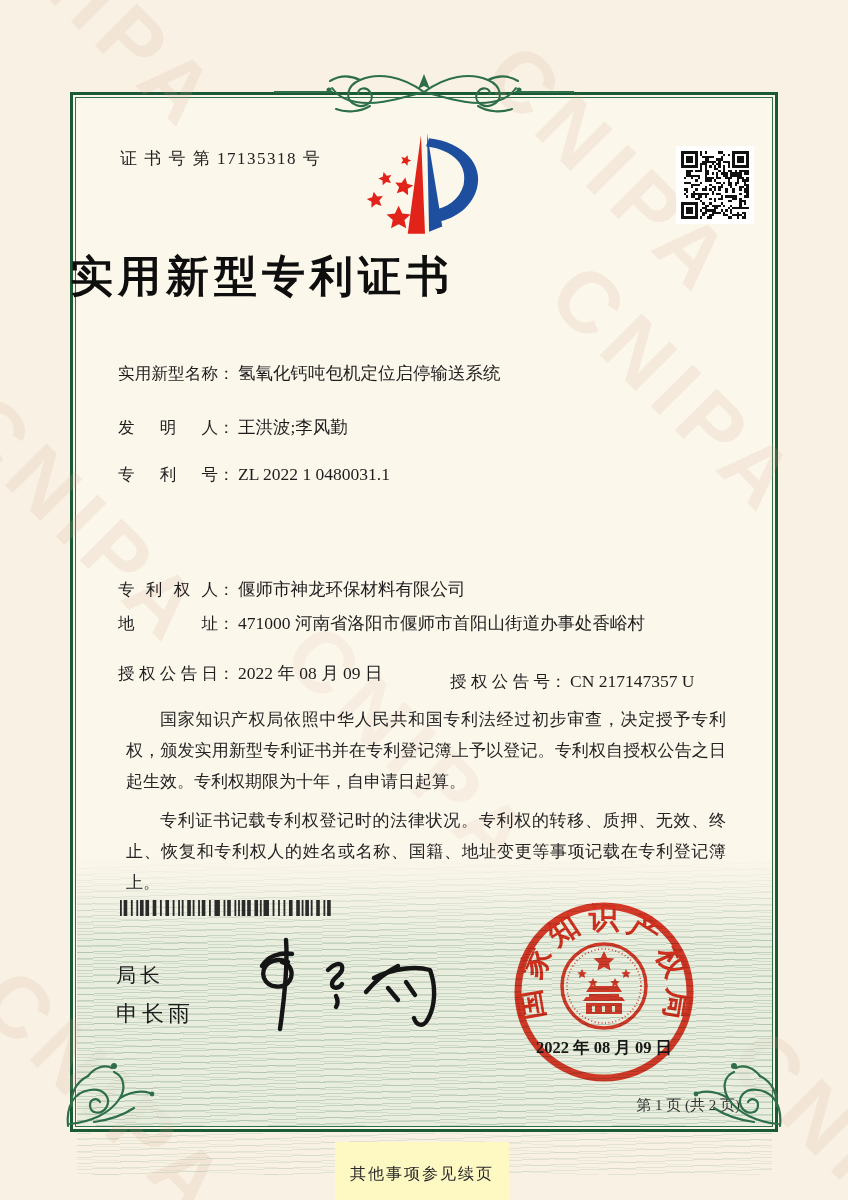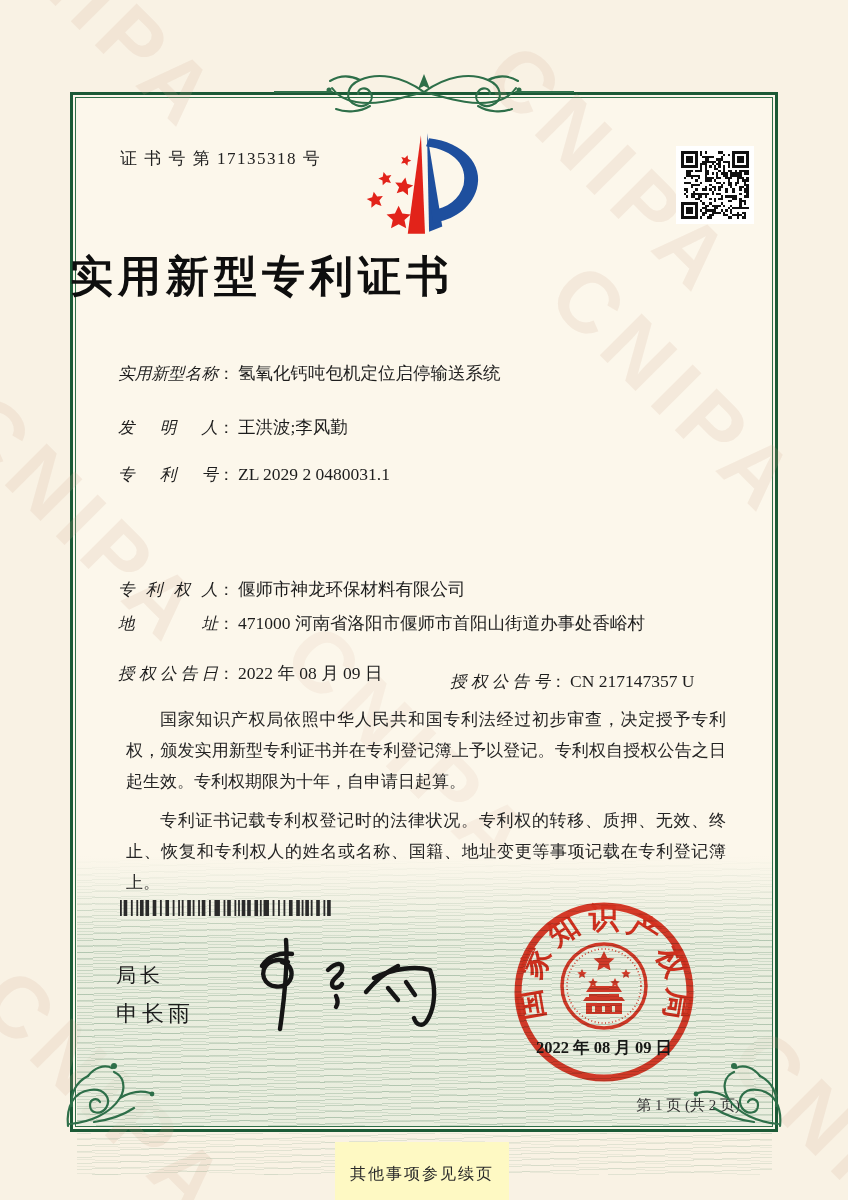--- a/index.html
+++ b/index.html
@@ -23,21 +23,21 @@
         repeating-linear-gradient(178deg,rgba(118,156,126,.33) 0 1px,rgba(0,0,0,0) 1px 6px),
         repeating-linear-gradient(182.5deg,rgba(118,156,126,.22) 0 1px,rgba(0,0,0,0) 1px 7px);}
   .abs{position:absolute;z-index:3;}
   .cert-no{left:120px;top:147px;font-size:17px;letter-spacing:1.5px;color:#222;}
   .qr-box{left:676px;top:146px;width:78px;height:78px;background:#fff;padding:3px;box-sizing:border-box;}
   .logo{left:358px;top:130px;}
   .title{left:70px;top:248px;width:702px;text-align:left;font-size:43px;font-weight:bold;
          letter-spacing:5px;color:#0e0e0e;}
   .row{left:118px;width:640px;font-size:17.5px;line-height:26px;white-space:nowrap;}
   .lbl{display:inline-block;width:100px;font-size:16.5px;text-align:justify;text-align-last:justify;
-       vertical-align:baseline;font-style:italic;}
+       vertical-align:baseline;}
   .colon{display:inline-block;width:20px;font-size:16.5px;}
   .pair2{position:absolute;left:332px;top:0;margin-top:8px;}
   .paras{left:118px;top:696px;width:616px;font-size:17px;line-height:31px;text-align:justify;
          color:#242424;z-index:3;}
   .paras p{margin:8px;text-indent:2em;}
   .barcode{left:120px;top:900px;width:218px;height:16px;}
   .director{left:116px;top:962px;font-size:20px;letter-spacing:4px;}
   .director2{left:116px;top:999px;font-size:22px;letter-spacing:4px;}
   .sig{left:248px;top:926px;z-index:4;}
   .seal{left:498px;top:886px;z-index:4;mix-blend-mode:multiply;}
@@ -411,21 +411,21 @@
 
   <div class="abs title">实用新型专利证书</div>
 
   <div class="abs row" style="top:360px">
     <span class="lbl">实用新型名称</span><span class="colon">：</span><span>氢氧化钙吨包机定位启停输送系统</span>
   </div>
   <div class="abs row" style="top:414px">
     <span class="lbl">发明人</span><span class="colon">：</span><span>王洪波;李风勤</span>
   </div>
   <div class="abs row" style="top:461px">
-    <span class="lbl">专利号</span><span class="colon">：</span><span>ZL 2029 2 0480031.1</span>
+    <span class="lbl">专利号</span><span class="colon">：</span><span>ZL 2022 1 0480031.1</span>
   </div>
   <div class="abs row" style="top:576px">
     <span class="lbl">专利权人</span><span class="colon">：</span><span>偃师市神龙环保材料有限公司</span>
   </div>
   <div class="abs row" style="top:610px">
     <span class="lbl">地址</span><span class="colon">：</span><span>471000 河南省洛阳市偃师市首阳山街道办事处香峪村</span>
   </div>
   <div class="abs row" style="top:660px;position:absolute">
     <span class="lbl">授权公告日</span><span class="colon">：</span><span>2022 年 08 月 09 日</span>
     <span class="pair2">

